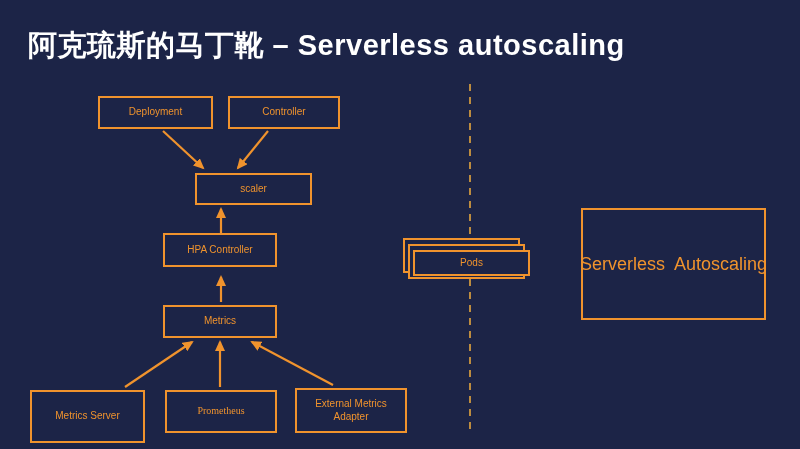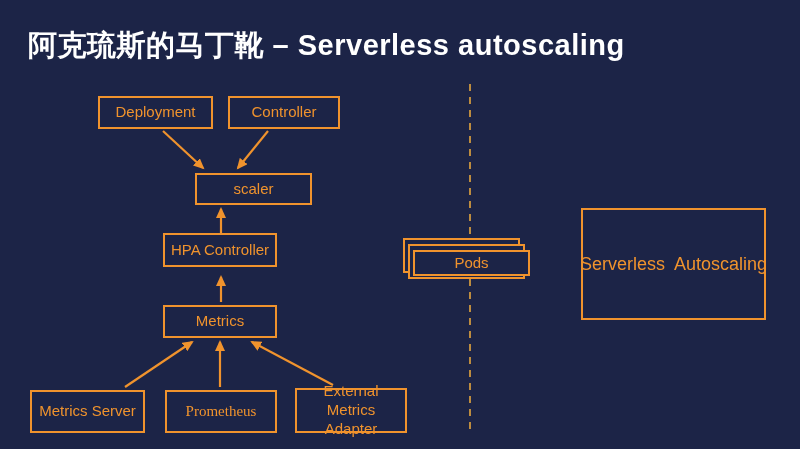--- a/index.html
+++ b/index.html
@@ -38,37 +38,37 @@
     stroke-width:2;
     stroke-dasharray:7 6;
   }
   .node{
     position:absolute;
     border:2.5px solid var(--accent-orange);
     background:var(--background);
     color:var(--accent-orange);
     display:flex;align-items:center;justify-content:center;
     text-align:center;
-    font-size:15px;
+    font-size:10px;
     line-height:1.25;
     z-index:2;
   }
   .node .lbl{display:block;padding:0 4px;}
   .stack-sheet{
     position:absolute;
     border:2.5px solid var(--accent-orange);
     background:var(--background);
     z-index:2;
   }
   .node-deployment{left:98px;top:96px;width:115px;height:33px;}
   .node-statefulset{left:228px;top:96px;width:112px;height:33px;}
   .node-scaler{left:163px;top:173px;width:117px;height:32px;margin-left:32px;}
   .node-hpa{left:163px;top:233px;width:114px;height:34px;}
   .node-metrics{left:163px;top:305px;width:114px;height:33px;}
-  .node-metrics-server{left:30px;top:390px;width:115px;height:43px;}
+  .node-metrics-server{left:30px;top:390px;width:115px;height:53px;}
   .node-prometheus{left:165px;top:390px;width:112px;height:43px;font-family:Liberation Serif, serif;}
   .node-ema{left:295px;top:388px;width:112px;height:45px;}
   .pods-back{left:403px;top:238px;width:117px;height:35px;z-index:2;}
   .pods-mid{left:408px;top:244px;width:117px;height:35px;z-index:3;}
   .node-pods{left:413px;top:250px;width:117px;height:26px;z-index:4;}
   .node-serverless{left:581px;top:208px;width:185px;height:112px;font-size:18px;}
   .node-serverless .lbl{white-space:pre;}
 </style>
 </head>
 <body>

